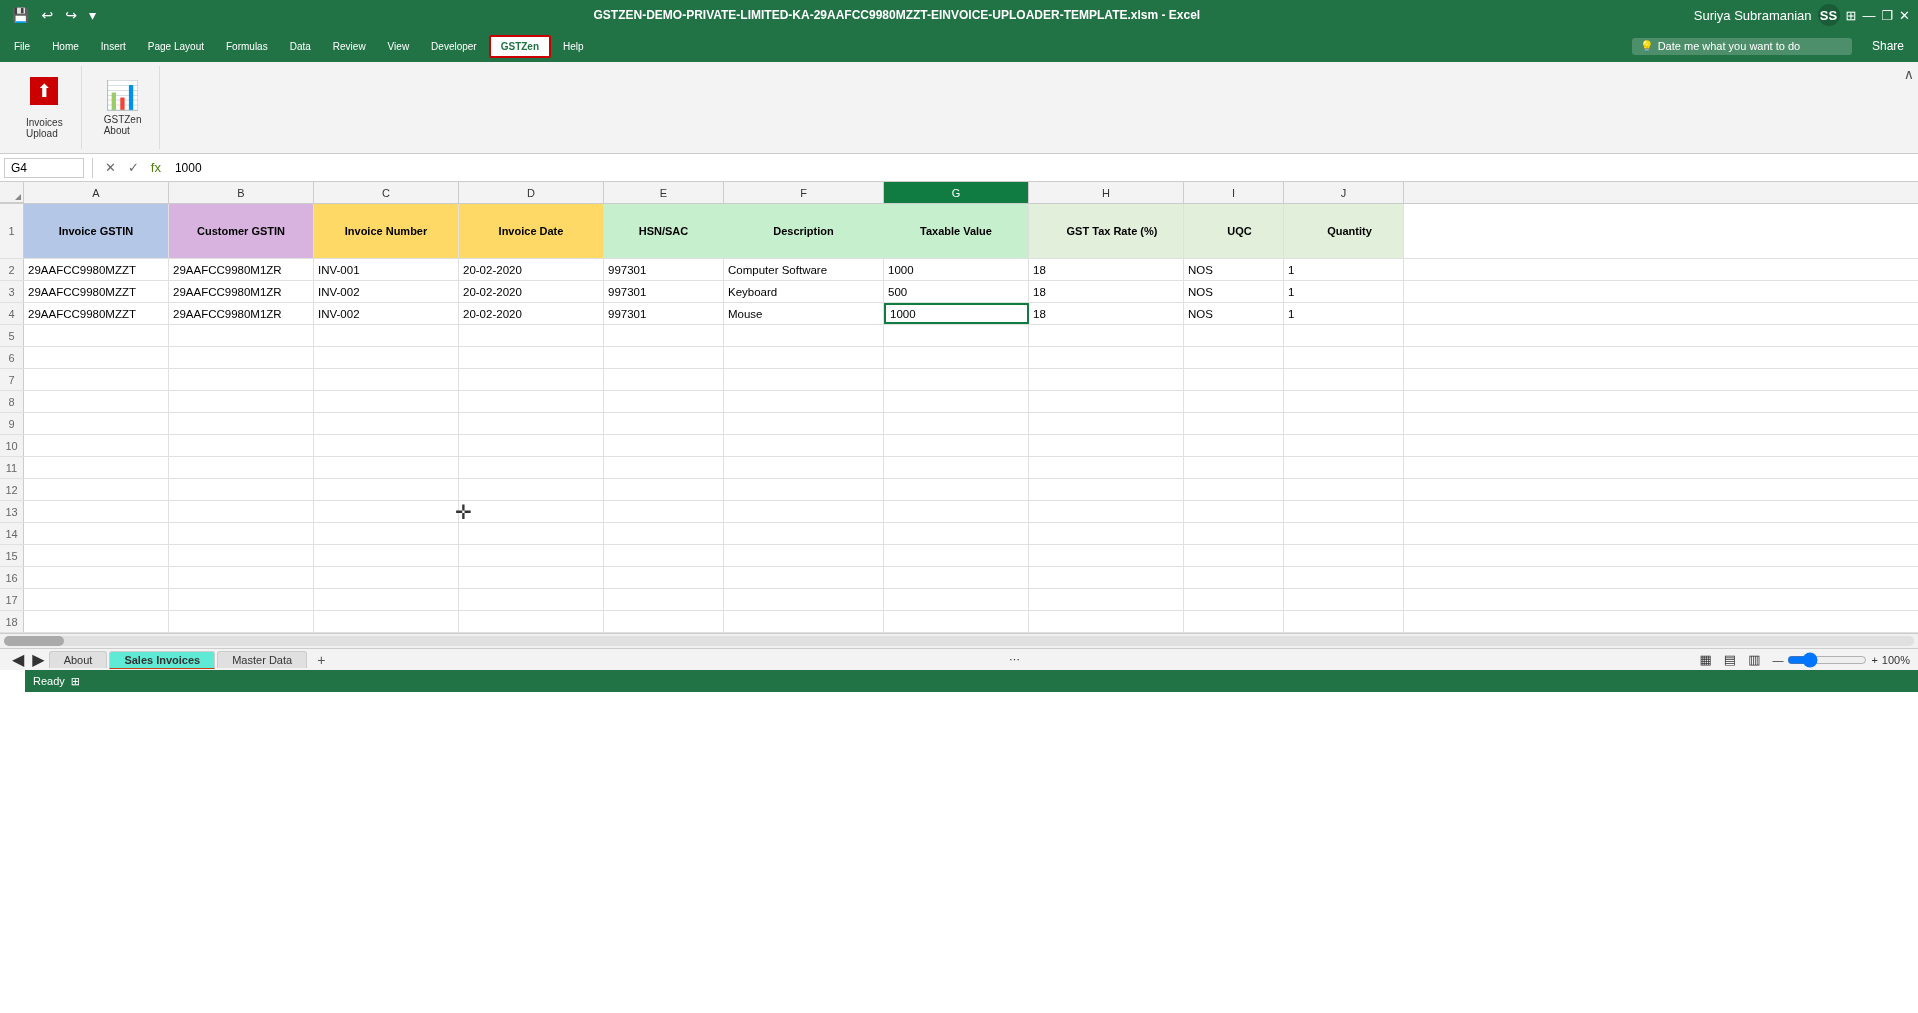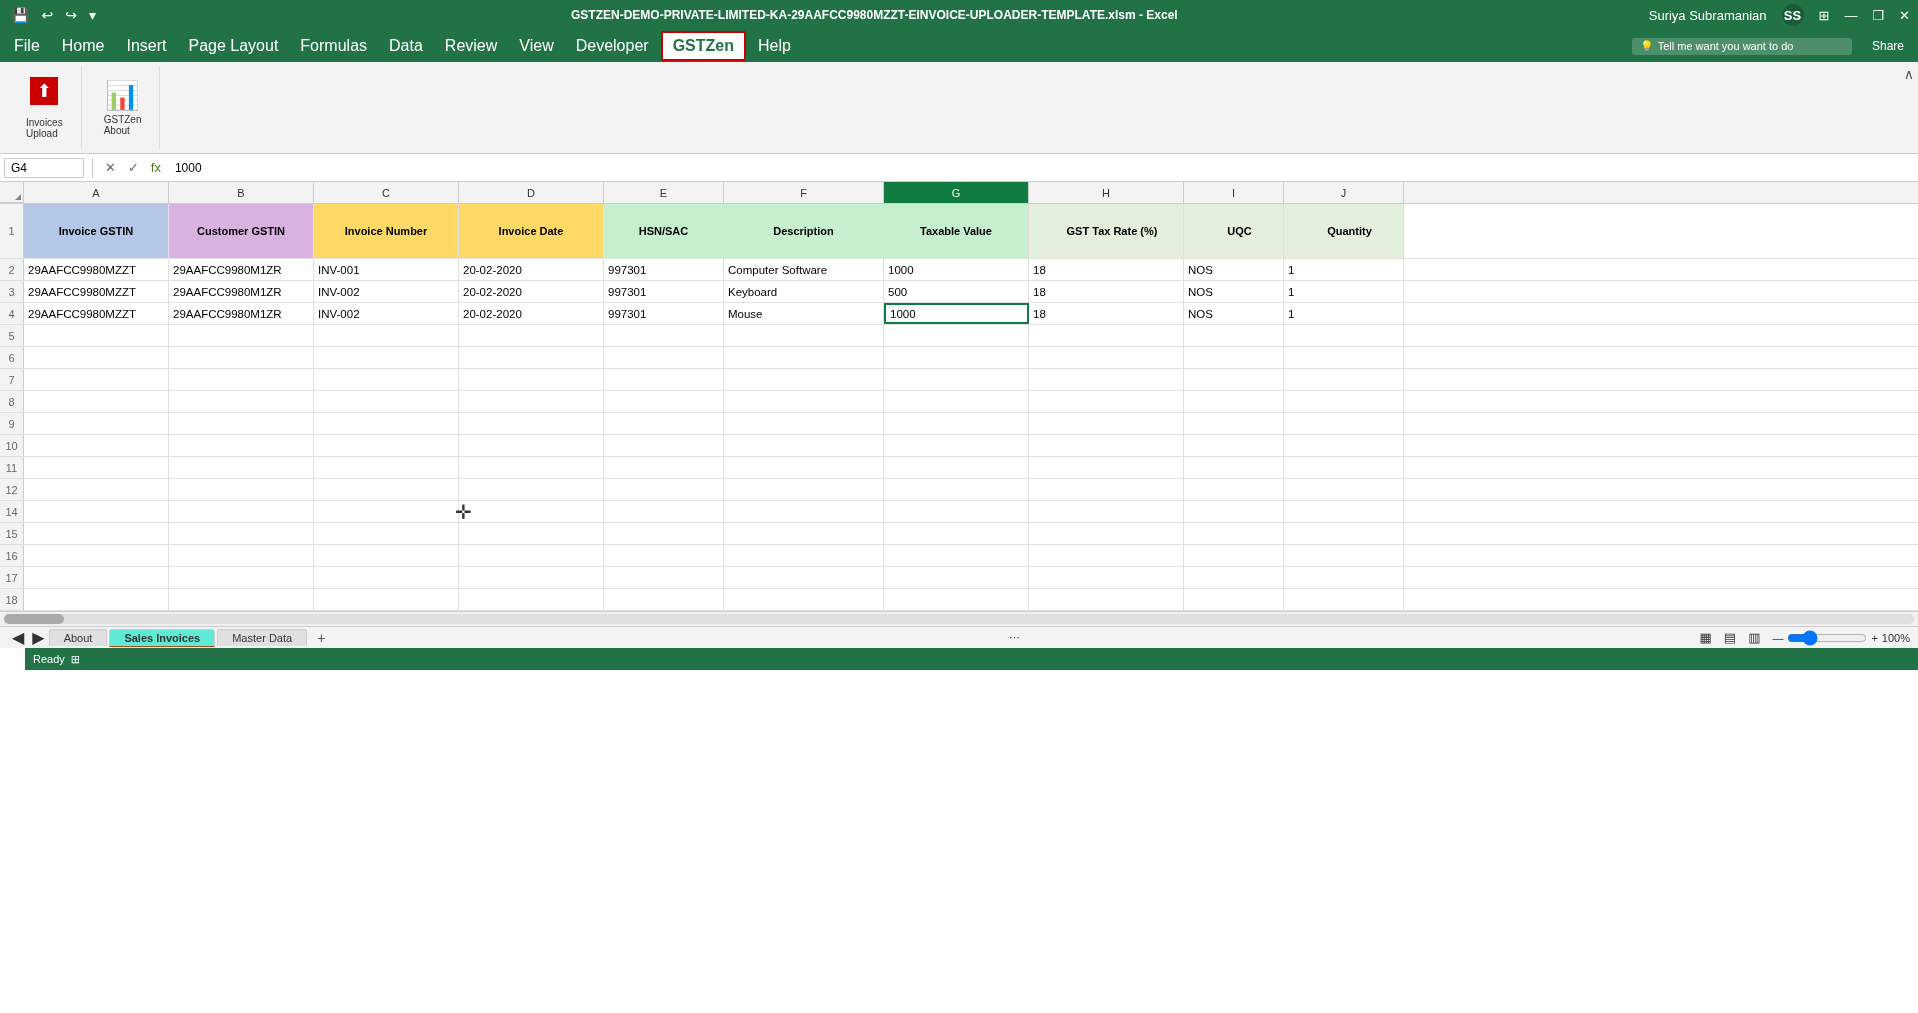--- a/index.html
+++ b/index.html
@@ -11,39 +11,39 @@
       background: #217346;
       display: flex;
       align-items: center;
       justify-content: space-between;
       padding: 0 8px;
       color: white;
     }
     #title-bar .left-icons { display: flex; gap: 4px; align-items: center; }
     #title-bar .left-icons span { font-size: 14px; cursor: pointer; padding: 2px 4px; }
     #title-bar .title { flex: 1; text-align: center; font-size: 12px; font-weight: 600; }
-    #title-bar .right-icons { display: flex; gap: 15px; align-items: center; }
+    #title-bar .right-icons { display: flex; gap: 6px; align-items: center; }
     #title-bar .right-icons span { font-size: 13px; cursor: pointer; }
     #title-bar .user-badge { background: #1a5c38; border-radius: 50%; width: 22px; height: 22px; display: flex; align-items: center; justify-content: center; font-size: 10px; font-weight: bold; }
 
     
     #menu-bar {
       height: 32px;
       background: #217346;
       display: flex;
       align-items: center;
       padding: 0 4px;
       color: white;
       gap: 2px;
     }
     #menu-bar .menu-item {
       padding: 4px 10px;
       cursor: pointer;
       border-radius: 2px;
-      font-size: 16px;
+      font-size: 10px;
     }
     #menu-bar .menu-item.active { background: #fff; color: #217346; font-weight: 600; border: 2px solid #c00; }
     #menu-bar .search-box {
       margin-left: auto;
       display: flex;
       align-items: center;
       background: rgba(255,255,255,0.2);
       border-radius: 3px;
       padding: 2px 8px;
       gap: 4px;
@@ -330,21 +330,21 @@
   <span class="menu-item">Page Layout</span>
   <span class="menu-item">Formulas</span>
   <span class="menu-item">Data</span>
   <span class="menu-item">Review</span>
   <span class="menu-item">View</span>
   <span class="menu-item">Developer</span>
   <span class="menu-item active">GSTZen</span>
   <span class="menu-item">Help</span>
   <div class="search-box">
     <span>💡</span>
-    <span>Tell me want you want to do</span>
+    <span>Date me what you want to do</span>
   </div>
   <span class="share-btn">Share</span>
 </div>
 
 <div id="ribbon" style="position:relative;">
   <div class="ribbon-group">
     <div class="ribbon-btn">
       <div class="red-square" style="position:relative;">
         <span style="color:white;font-size:18px;">⬆</span>
       </div>
@@ -543,20 +543,33 @@
         <div class="grid-cell col-C"></div>
         <div class="grid-cell col-D"></div>
         <div class="grid-cell col-E"></div>
         <div class="grid-cell col-F"></div>
         <div class="grid-cell col-G"></div>
         <div class="grid-cell col-H"></div>
         <div class="grid-cell col-I"></div>
         <div class="grid-cell col-J"></div>
       </div>
       <div class="grid-row">
+        <div class="row-num">13</div>
+        <div class="grid-cell col-A"></div>
+        <div class="grid-cell col-B"></div>
+        <div class="grid-cell col-C"></div>
+        <div class="grid-cell col-D"></div>
+        <div class="grid-cell col-E"></div>
+        <div class="grid-cell col-F"></div>
+        <div class="grid-cell col-G"></div>
+        <div class="grid-cell col-H"></div>
+        <div class="grid-cell col-I"></div>
+        <div class="grid-cell col-J"></div>
+      </div>
+      <div class="grid-row">
         <div class="row-num">14</div>
         <div class="grid-cell col-A"></div>
         <div class="grid-cell col-B"></div>
         <div class="grid-cell col-C"></div>
         <div class="grid-cell col-D"></div>
         <div class="grid-cell col-E"></div>
         <div class="grid-cell col-F"></div>
         <div class="grid-cell col-G"></div>
         <div class="grid-cell col-H"></div>
         <div class="grid-cell col-I"></div>

